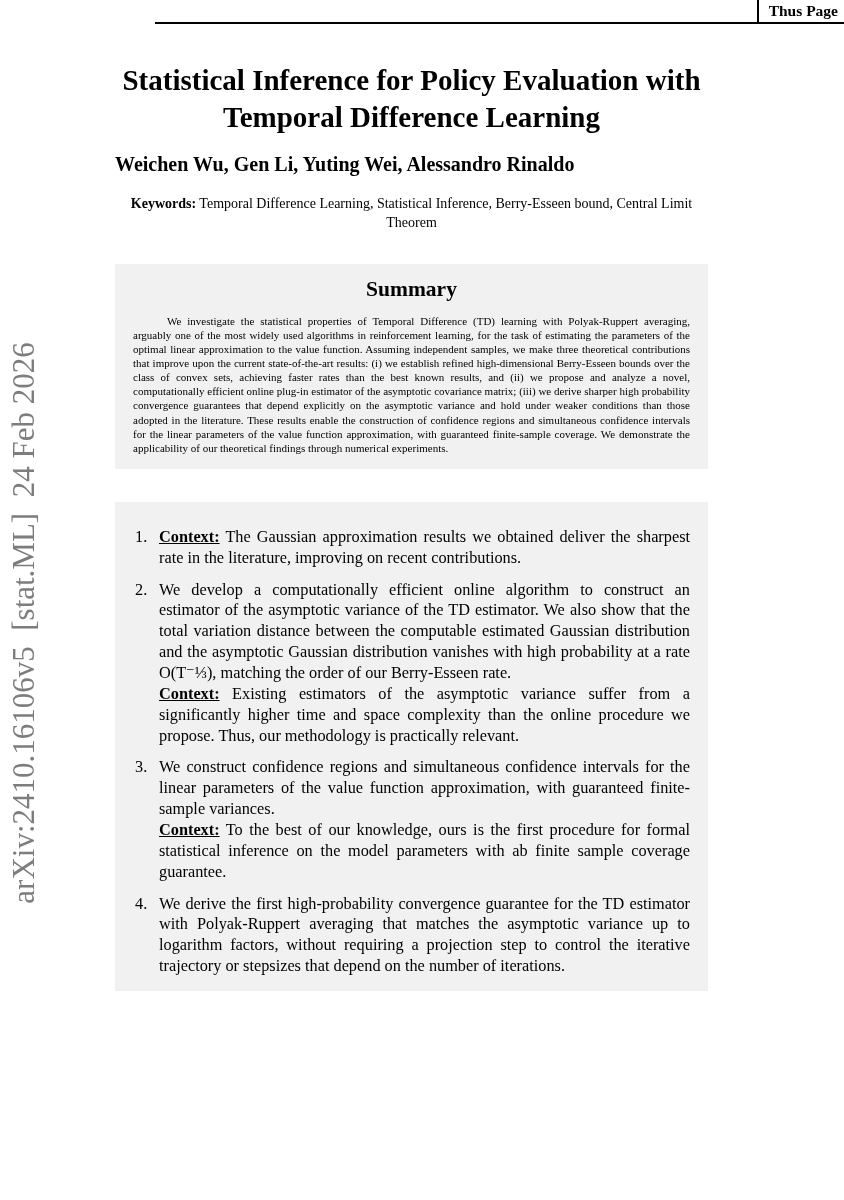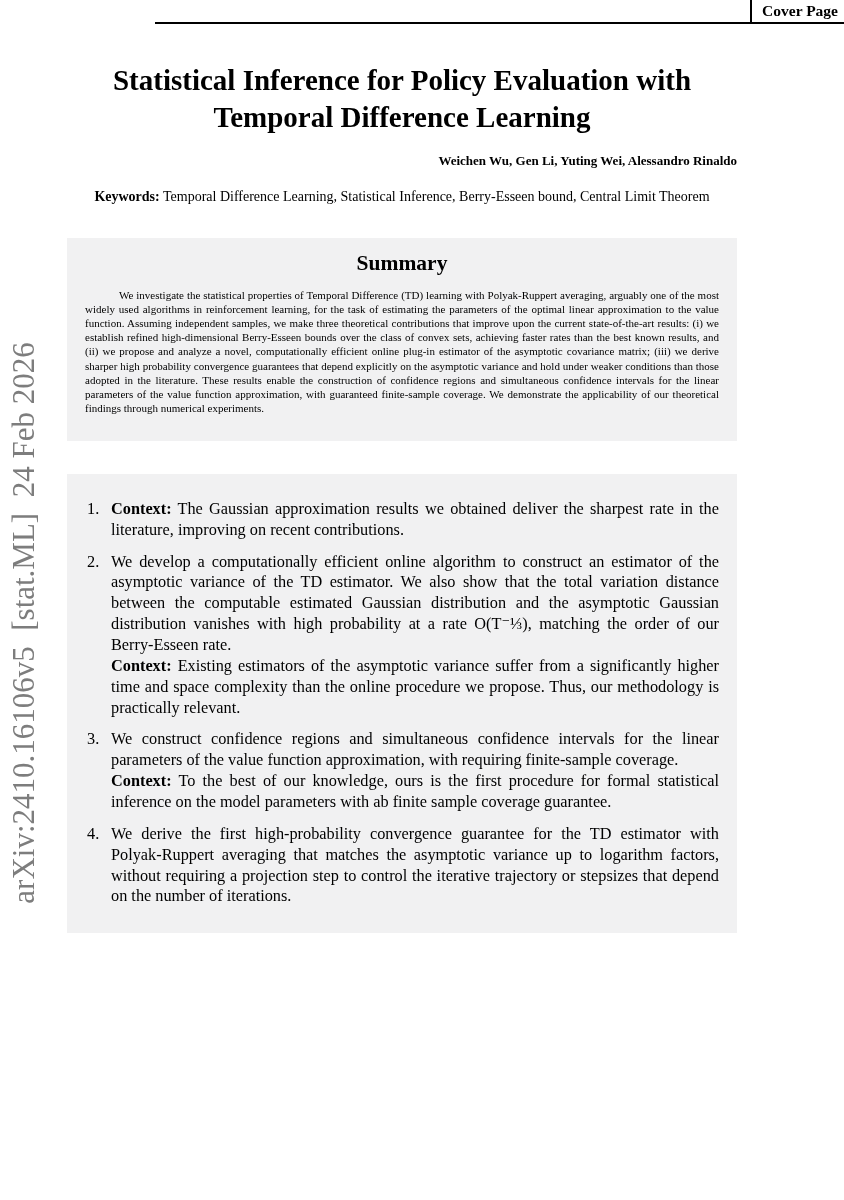--- a/index.html
+++ b/index.html
@@ -46,49 +46,49 @@
     height: 34px;
     line-height: 34px;
     text-align: center;
     transform: rotate(-90deg);
     font-size: 31px;
     color: var(--watermark, #7d7d7d);
     white-space: pre;
   }
 
   .content {
-    margin-left: 67px;
-    width: 670px;
+    margin-left: 115px;
+    width: 593px;
   }
 
   .title {
     margin: 38px 0 0 0;
     text-align: center;
     font-size: 29px;
     line-height: 1.28;
     font-weight: bold;
   }
   .authors {
     margin-top: 17px;
-    text-align: right;
-    font-size: 13px;
+    text-align: left;
+    font-size: 20px;
     font-weight: bold;
   }
   .keywords {
     margin-top: 19px;
     text-align: center;
     font-size: 14px;
     line-height: 1.35;
   }
   .keywords b { font-weight: bold; }
 
   .panel {
     background: var(--panel-bg, #f1f1f2);
     border-radius: 0;
-    padding: 13px 18px 26px 18px;
+    padding: 13px 18px 14px 18px;
     box-sizing: border-box;
   }
   .panel-summary { margin-top: 31px; }
   .panel-contrib { margin-top: 33px; }
 
   .panel h2 {
     margin: 0;
     text-align: center;
     font-size: 21.5px;
     font-weight: bold;
@@ -118,31 +118,31 @@
     text-align: justify;
   }
   ol.contrib-list > li:last-child { margin-bottom: 0; }
   ol.contrib-list > li::before {
     content: counter(c) ".";
     position: absolute;
     left: 2px;
     top: 0;
   }
   .c-text, .c-context { margin: 0; }
-  .ctx { font-weight: bold; }
+  .ctx { font-weight: bold; text-decoration: underline; }
 </style>
 </head>
 <body>
 
 <div class="page">
 
   <div class="watermark">arXiv:2410.16106v5  [stat.ML]  24 Feb 2026</div>
 
   <div class="topbar">
-    <div class="cover-cell">Cover Page</div>
+    <div class="cover-cell">Thus Page</div>
   </div>
 
   <div class="content">
 
     <h1 class="title">Statistical Inference for Policy Evaluation with Temporal Difference Learning</h1>
 
     <div class="authors">Weichen Wu, Gen Li, Yuting Wei, Alessandro Rinaldo</div>
 
     <div class="keywords"><b>Keywords:</b> <span>Temporal Difference Learning, Statistical Inference, Berry-Esseen bound, Central Limit Theorem</span></div>
 
@@ -157,21 +157,21 @@
         <li>
           <p class="c-context"><b class="ctx">Context:</b> <span>The Gaussian approximation results we obtained deliver the sharpest rate in the literature, improving on recent contributions.</span></p>
         </li>
 
         <li>
           <p class="c-text">We develop a computationally efficient online algorithm to construct an estimator of the asymptotic variance of the TD estimator. We also show that the total variation distance between the computable estimated Gaussian distribution and the asymptotic Gaussian distribution vanishes with high probability at a rate O(T⁻⅓), matching the order of our Berry-Esseen rate.</p>
           <p class="c-context"><b class="ctx">Context:</b> <span>Existing estimators of the asymptotic variance suffer from a significantly higher time and space complexity than the online procedure we propose. Thus, our methodology is practically relevant.</span></p>
         </li>
 
         <li>
-          <p class="c-text">We construct confidence regions and simultaneous confidence intervals for the linear parameters of the value function approximation, with requiring finite-sample coverage.</p>
+          <p class="c-text">We construct confidence regions and simultaneous confidence intervals for the linear parameters of the value function approximation, with guaranteed finite-sample variances.</p>
           <p class="c-context"><b class="ctx">Context:</b> <span>To the best of our knowledge, ours is the first procedure for formal statistical inference on the model parameters with ab finite sample coverage guarantee.</span></p>
         </li>
 
         <li>
           <p class="c-text">We derive the first high-probability convergence guarantee for the TD estimator with Polyak-Ruppert averaging that matches the asymptotic variance up to logarithm factors, without requiring a projection step to control the iterative trajectory or stepsizes that depend on the number of iterations.</p>
         </li>
 
       </ol>
     </section>
 

